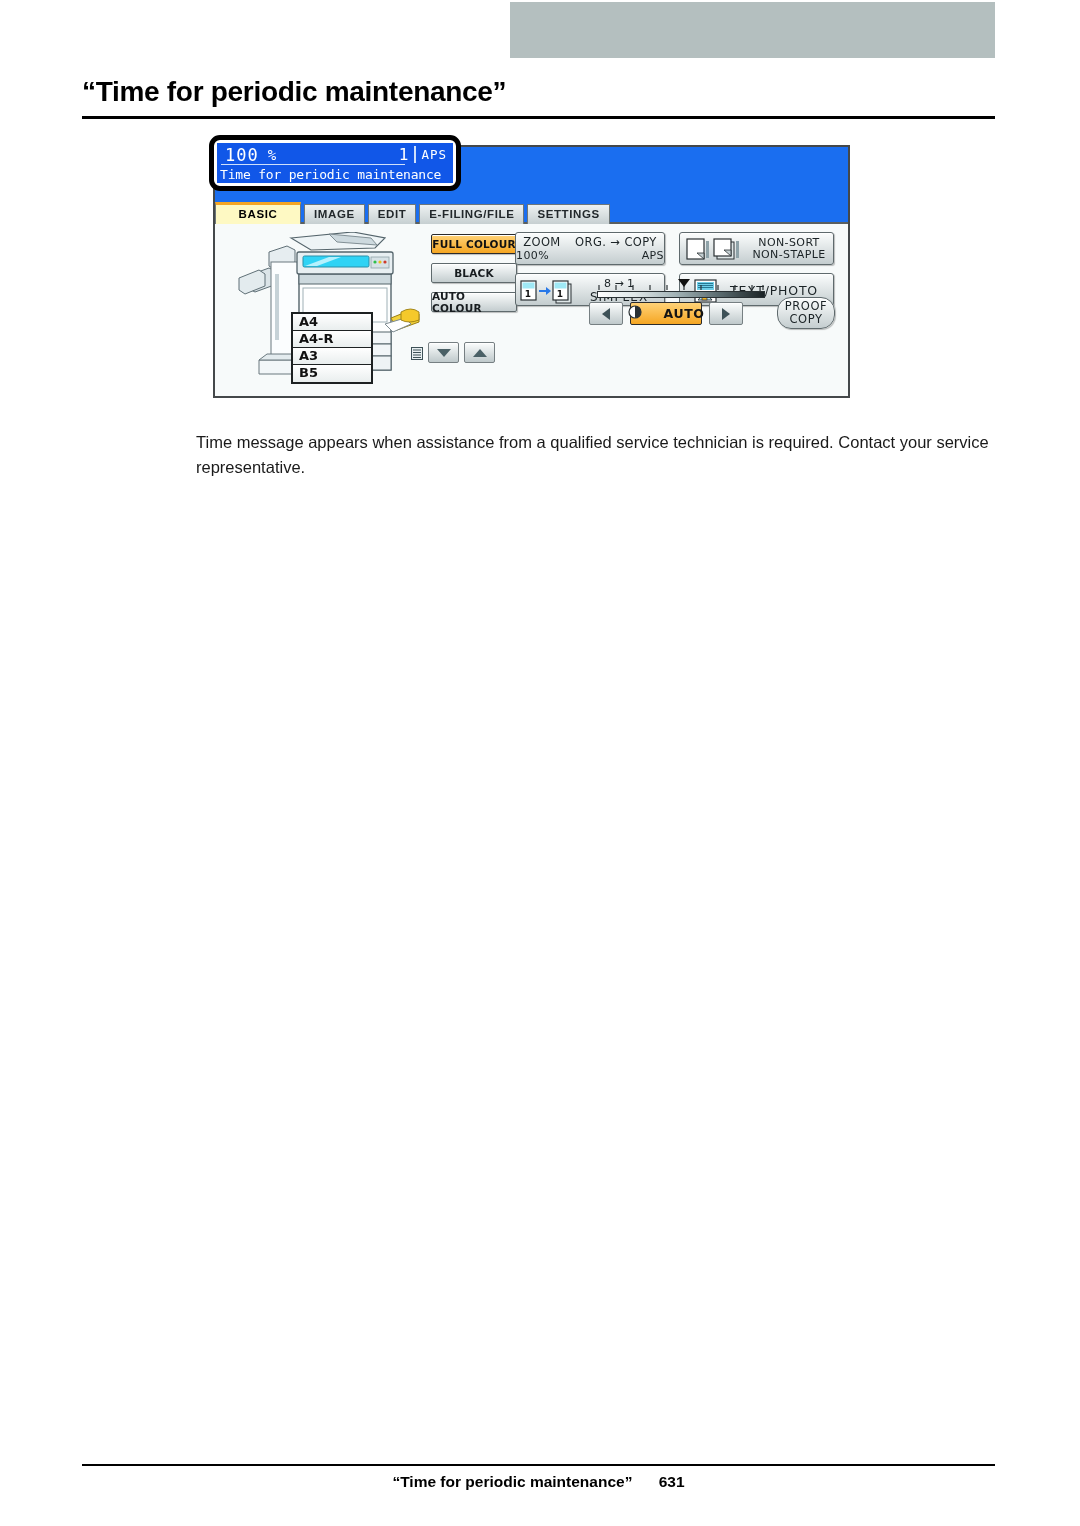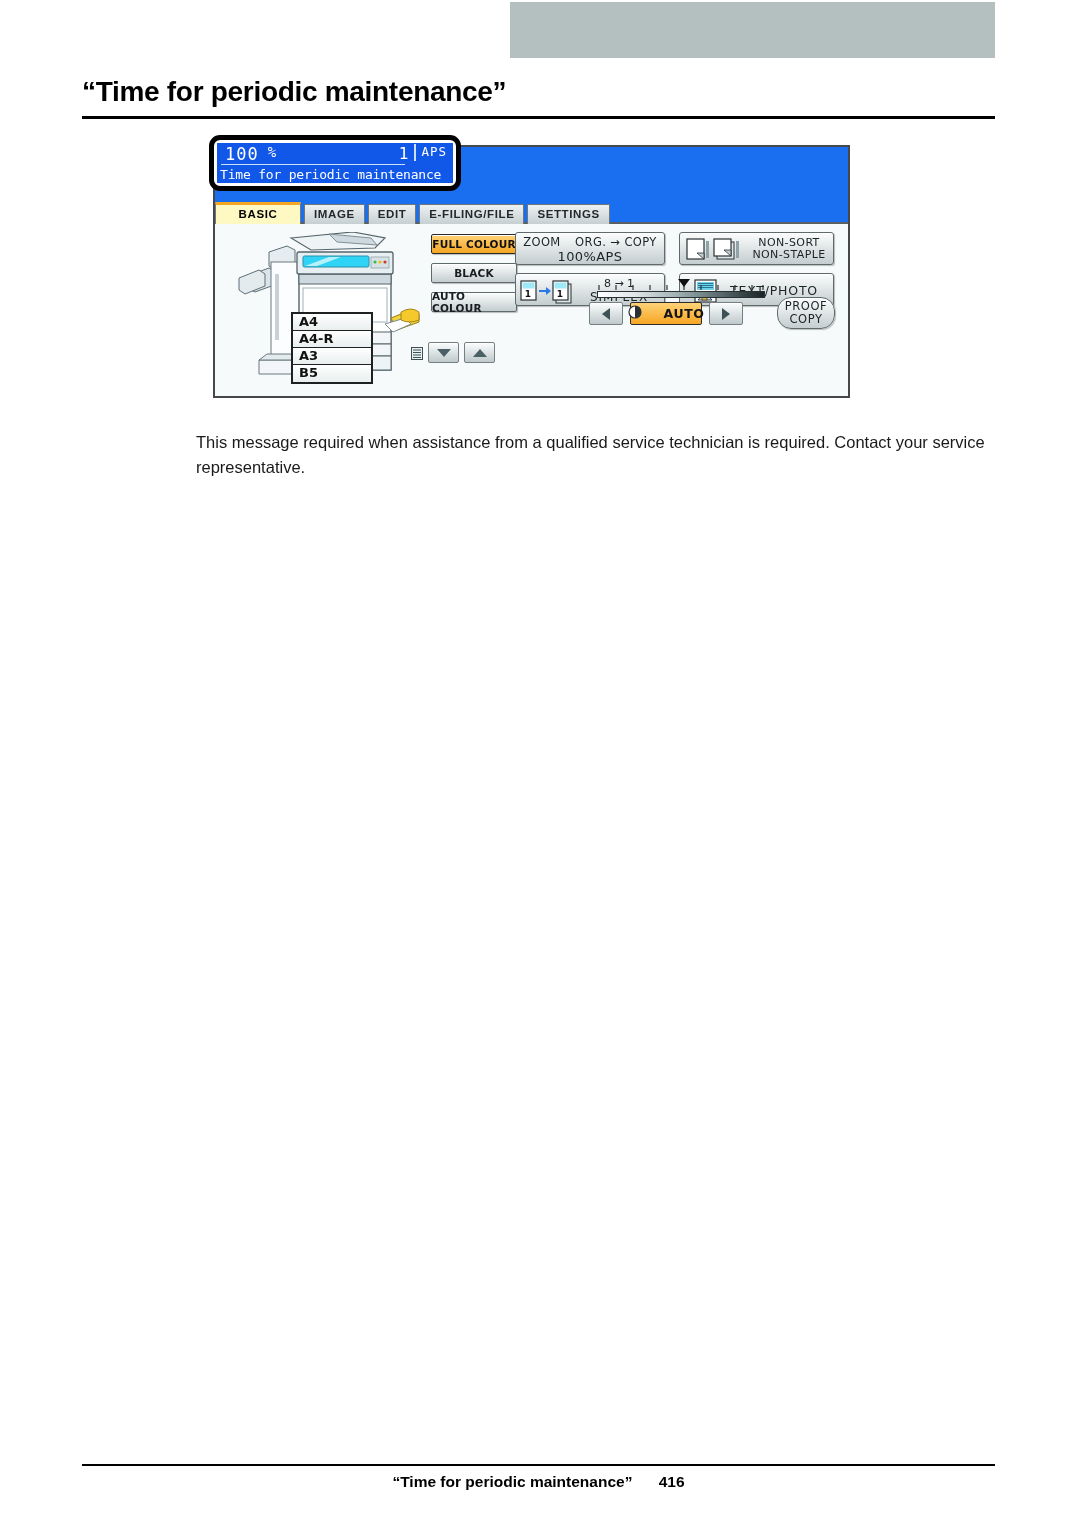--- a/index.html
+++ b/index.html
@@ -149,21 +149,21 @@
     box-sizing: border-box;
     font-family: "DejaVu Sans Mono", monospace;
     color: #ffffff;
     position: relative;
   }
   .lcd-row1 {
     position: absolute;
     left: 0; top: 1px; right: 0;
     height: 21px;
     display: flex;
-    align-items: flex-start;
+    align-items: center;
   }
   .lcd-zoom {
     font-size: 17px;
     margin-left: 8px;
     letter-spacing: 1px;
   }
   .lcd-pct { font-size: 14px; margin-left: 9px; }
   .lcd-count {
     margin-left: auto;
     font-size: 16px;
@@ -279,22 +279,22 @@
     font-family: "DejaVu Sans", sans-serif;
     color: #1b2326;
   }
   .zoomline1 {
     position: absolute; left: 0; right: 0; top: 2px;
     display: flex; justify-content: space-around;
     font-size: 11.5px; letter-spacing: 0.4px;
   }
   .zoomline2 {
     position: absolute; left: 0; right: 0; top: 16px;
-    display: flex; justify-content: center;
-    font-size: 13px; letter-spacing: 0.4px;
+    display: flex; justify-content: space-between;
+    font-size: 11px; letter-spacing: 0.4px;
   }
   .simplex-txt {
     position: absolute; left: 62px; top: 3px; right: 4px;
     text-align: center;
   }
   .simplex-l1 { font-size: 11px; }
   .simplex-l2 { font-size: 12px; letter-spacing: 1px; }
   .dup-icons { position: absolute; left: 4px; top: 4px; }
 
   
@@ -584,19 +584,19 @@
         <span class="lcd-divider"></span>
         <span class="lcd-aps">APS</span>
       </div>
       <div class="lcd-underline"></div>
       <div class="lcd-msg">Time for periodic maintenance</div>
     </div>
   </div>
 
 </div>
 
-<div class="body-text">This message required when assistance from a qualified service technician is required. Contact your service representative.</div>
+<div class="body-text">Time message appears when assistance from a qualified service technician is required. Contact your service representative.</div>
 
 <div class="footer-rule"></div>
 <div class="footer">
   <span>“Time for periodic maintenance”</span>
-  <span class="pg">416</span>
+  <span class="pg">631</span>
 </div>
 
 </body></html>

